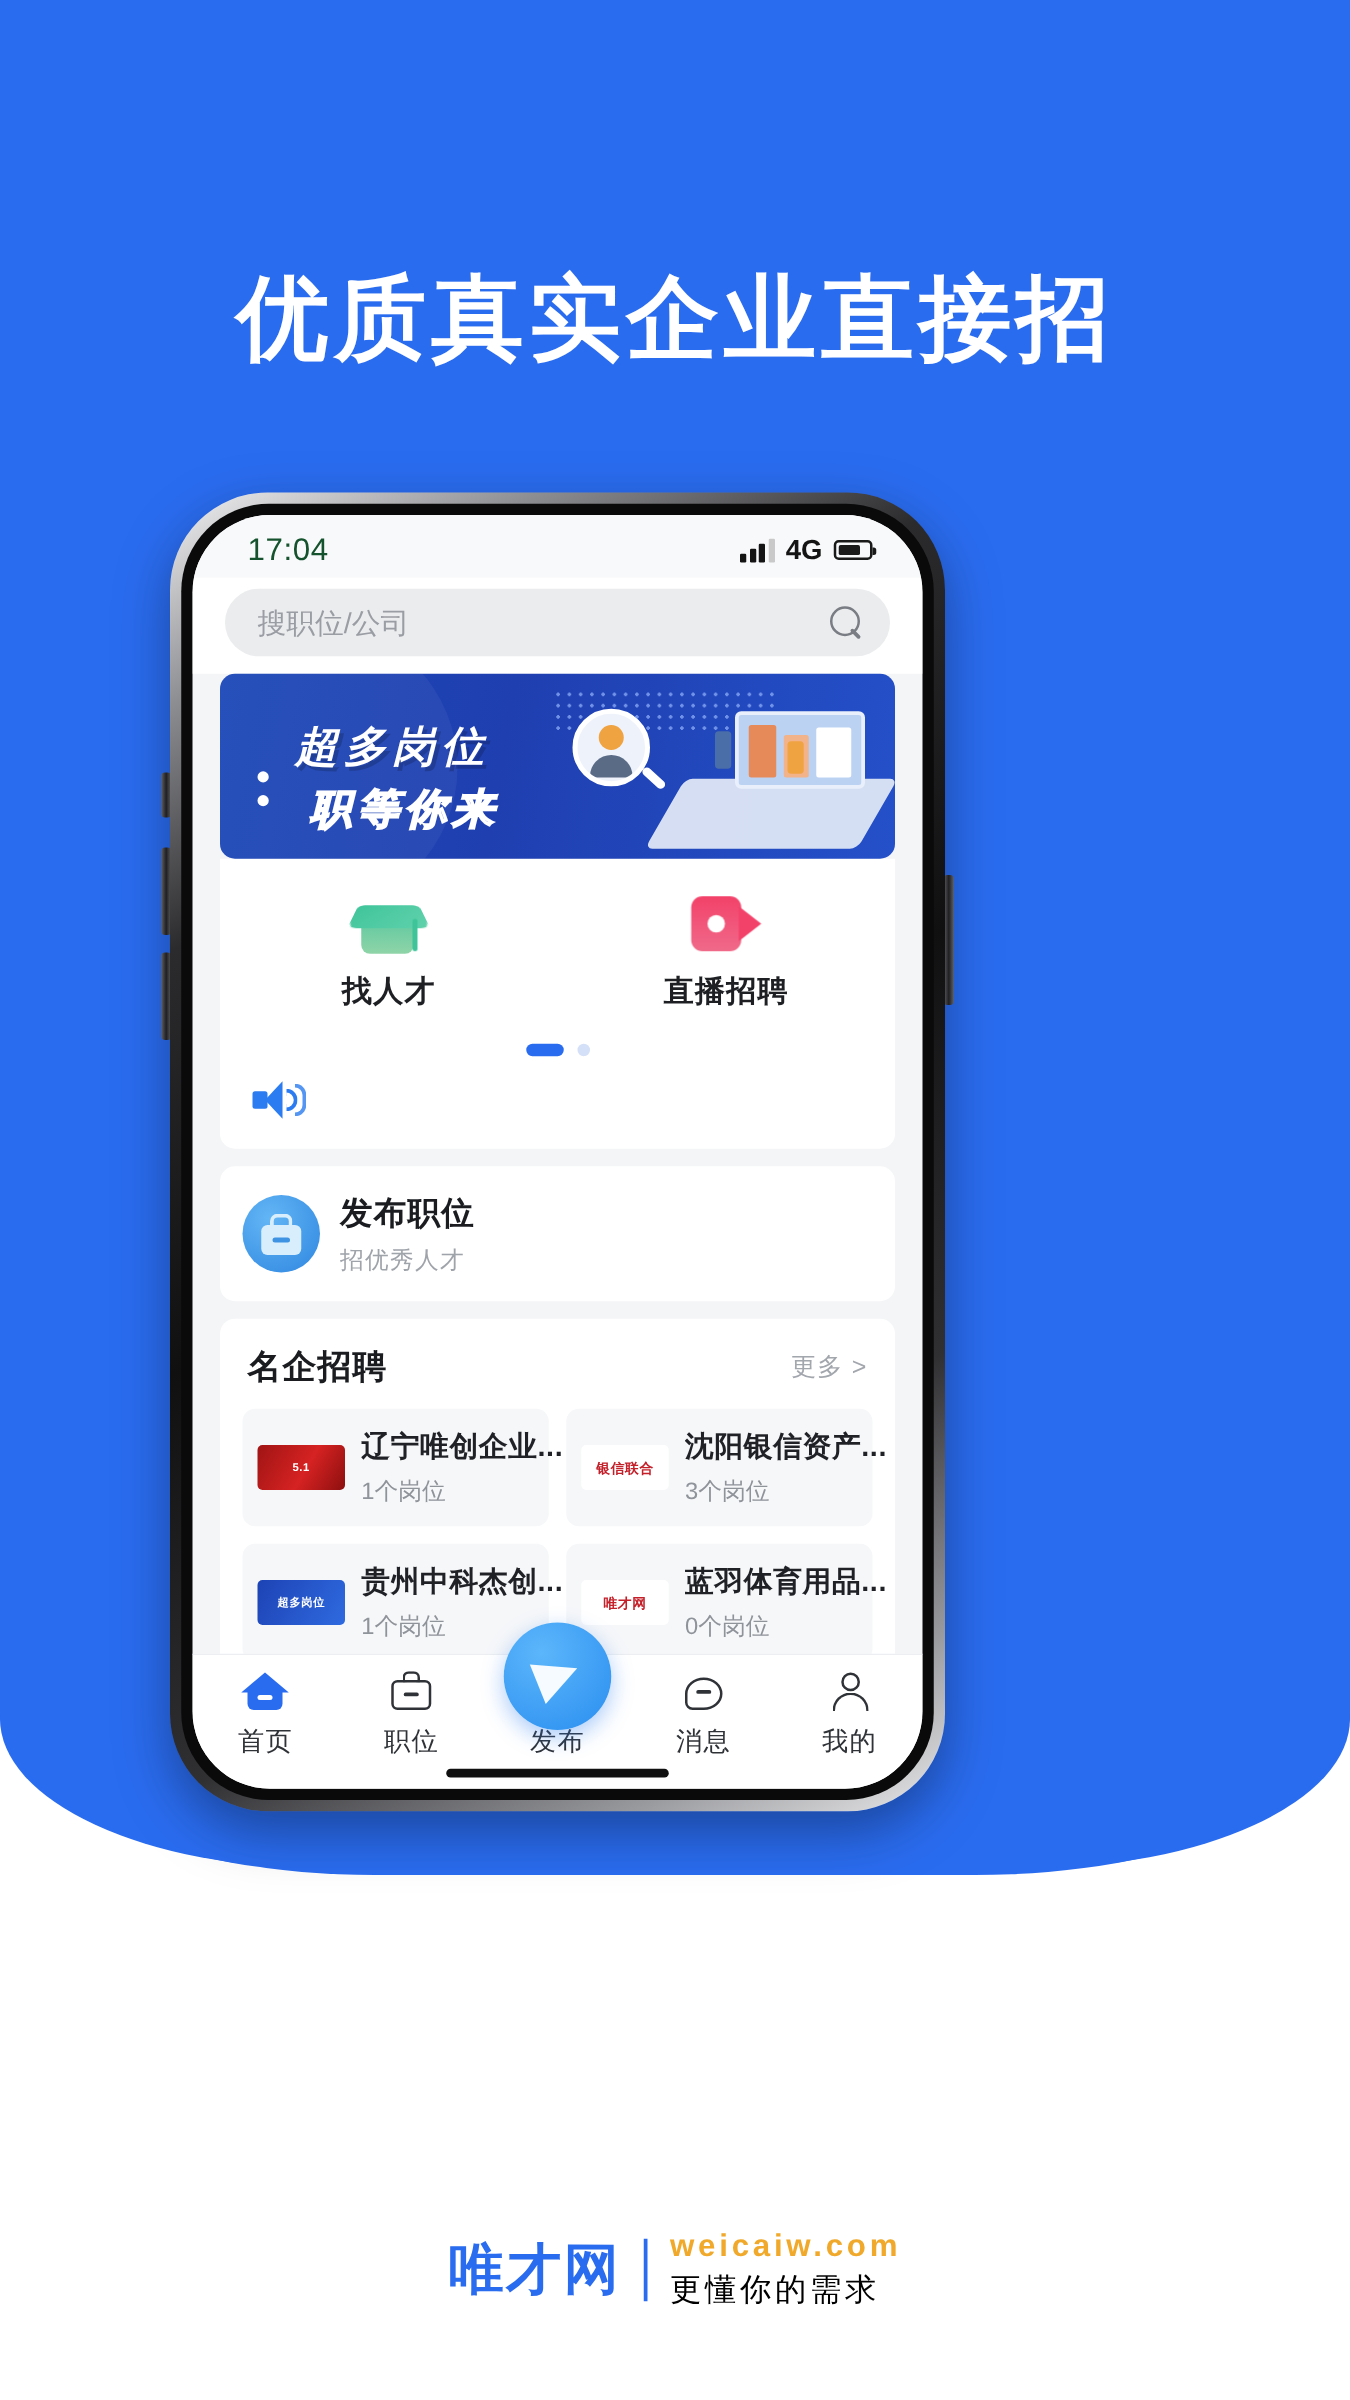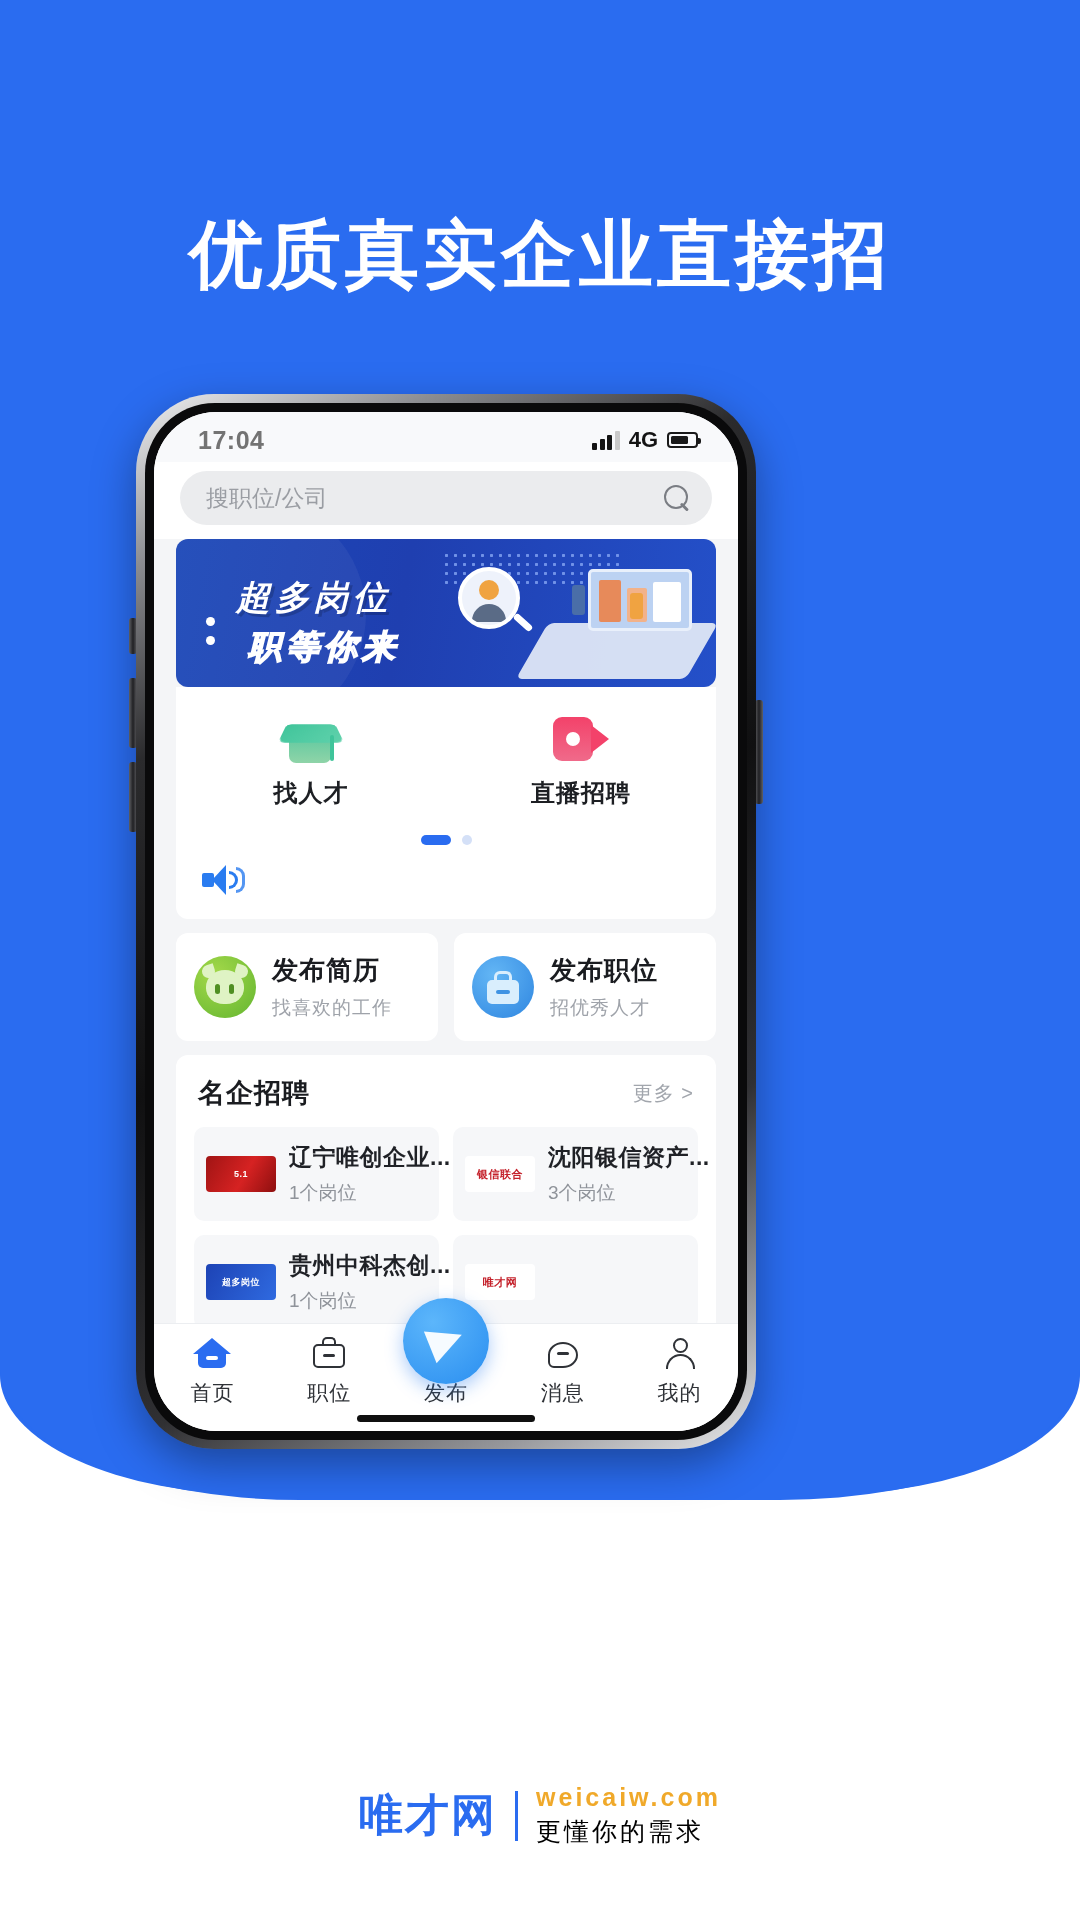--- a/index.html
+++ b/index.html
@@ -50,21 +50,21 @@
   #btn-mute{left:129px;top:618px;width:8px;height:36px;}
   #btn-volup{left:129px;top:678px;width:8px;height:70px;}
   #btn-voldn{left:129px;top:762px;width:8px;height:70px;}
   #btn-power{left:755px;top:700px;width:8px;height:104px;}
 
   
   #statusbar{
     height:50px;display:flex;align-items:center;justify-content:space-between;
     padding:6px 40px 0 44px;background:#f8f9fb;
   }
-  #status-time{font-size:25px;font-weight:700;color:#737373;letter-spacing:.5px;}
+  #status-time{font-size:25px;font-weight:400;color:#14532d;letter-spacing:.5px;}
   #status-right{display:flex;align-items:center;gap:9px;}
   .sig{display:flex;align-items:flex-end;gap:2.5px;}
   .sig i{display:block;width:5px;background:#141414;border-radius:1px;}
   .sig i:nth-child(1){height:7px;}
   .sig i:nth-child(2){height:11px;}
   .sig i:nth-child(3){height:15px;}
   .sig i:nth-child(4){height:19px;background:#c9c9c9;}
   #status-net{font-size:22px;font-weight:700;color:#141414;}
   #battery{width:31px;height:16px;border:2.2px solid #1a1a1a;border-radius:4px;position:relative;padding:1.6px;}
   #battery::after{content:"";position:absolute;right:-4.6px;top:4.2px;width:2.6px;height:6px;background:#1a1a1a;border-radius:0 2px 2px 0;}
@@ -332,33 +332,20 @@
                 <i></i>
                 <i></i>
                 <i></i>
                 <i></i>
               </div>
         </div>
       </div>
 
       <div id="actions">
         <div class="acard">
-          <div class="aicon green">
-            <div class="ear-l"></div>
-                <div class="ear-r"></div>
-                <div class="face"></div>
-            <div class="eye l"></div>
-                <div class="eye r"></div>
-          </div>
-          <div class="atxt">
-            <div class="t1">发布简历</div>
-            <div class="t2">找喜欢的工作</div>
-          </div>
-        </div>
-        <div class="acard">
           <div class="aicon blue">
             <div class="hd"></div>
                 <div class="bf"></div>
                 <div class="sl"></div>
           </div>
           <div class="atxt">
             <div class="t1">发布职位</div>
             <div class="t2">招优秀人才</div>
           </div>
         </div>
@@ -397,20 +384,24 @@
             </div>
             <div class="cinfo">
               <div class="cname">贵州中科杰创...</div>
               <div class="cjobs">1个岗位</div>
             </div>
           </div>
 
           <div class="comp">
             <div class="clogo white">
               <span class="lbl">唯才网</span>
+            </div>
+            <div class="cinfo">
+              <div class="cname">蓝羽体育用品...</div>
+              <div class="cjobs">0个岗位</div>
             </div>
           </div>
 
         </div>
       </div>
 
       <div id="tabs">
         <div class="tab on">最新</div>
         <div class="tab">紧急</div>
         <div class="tab">推荐</div>

